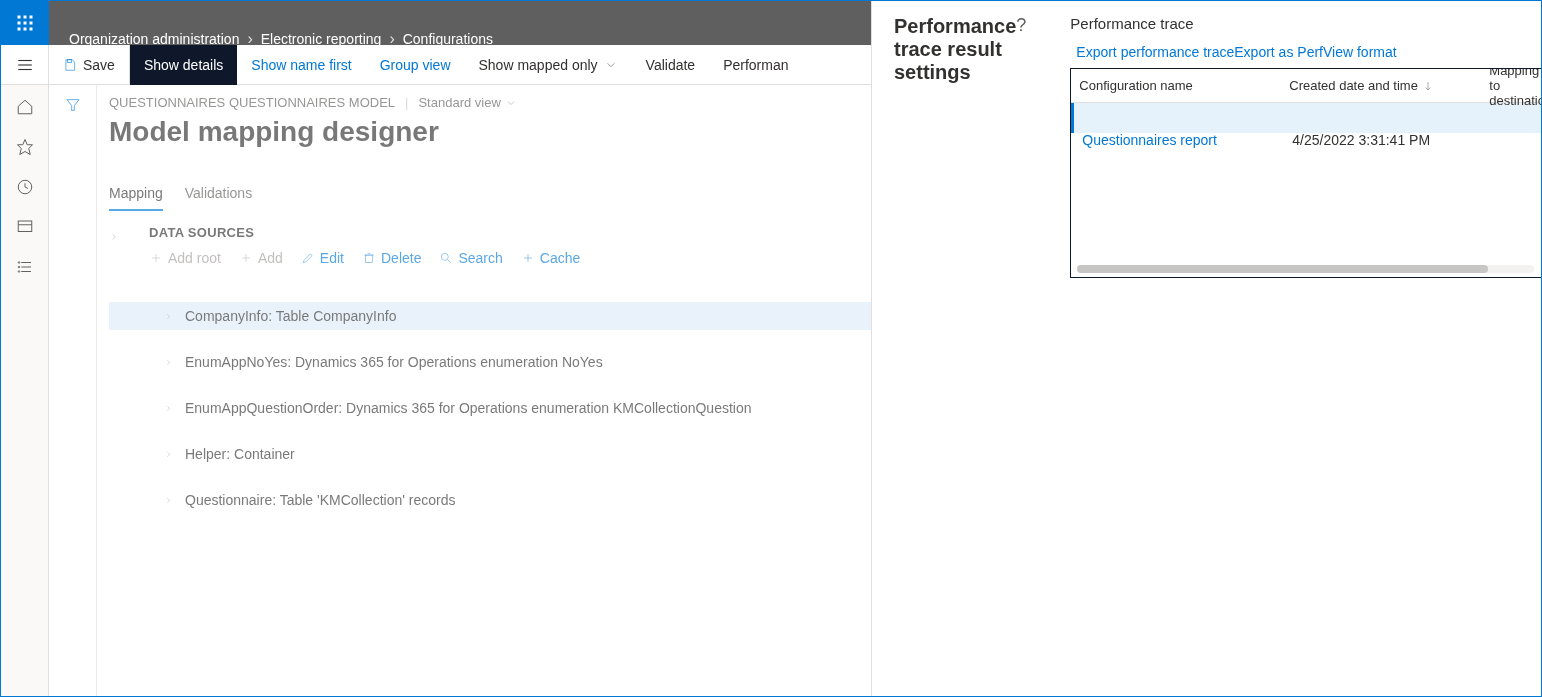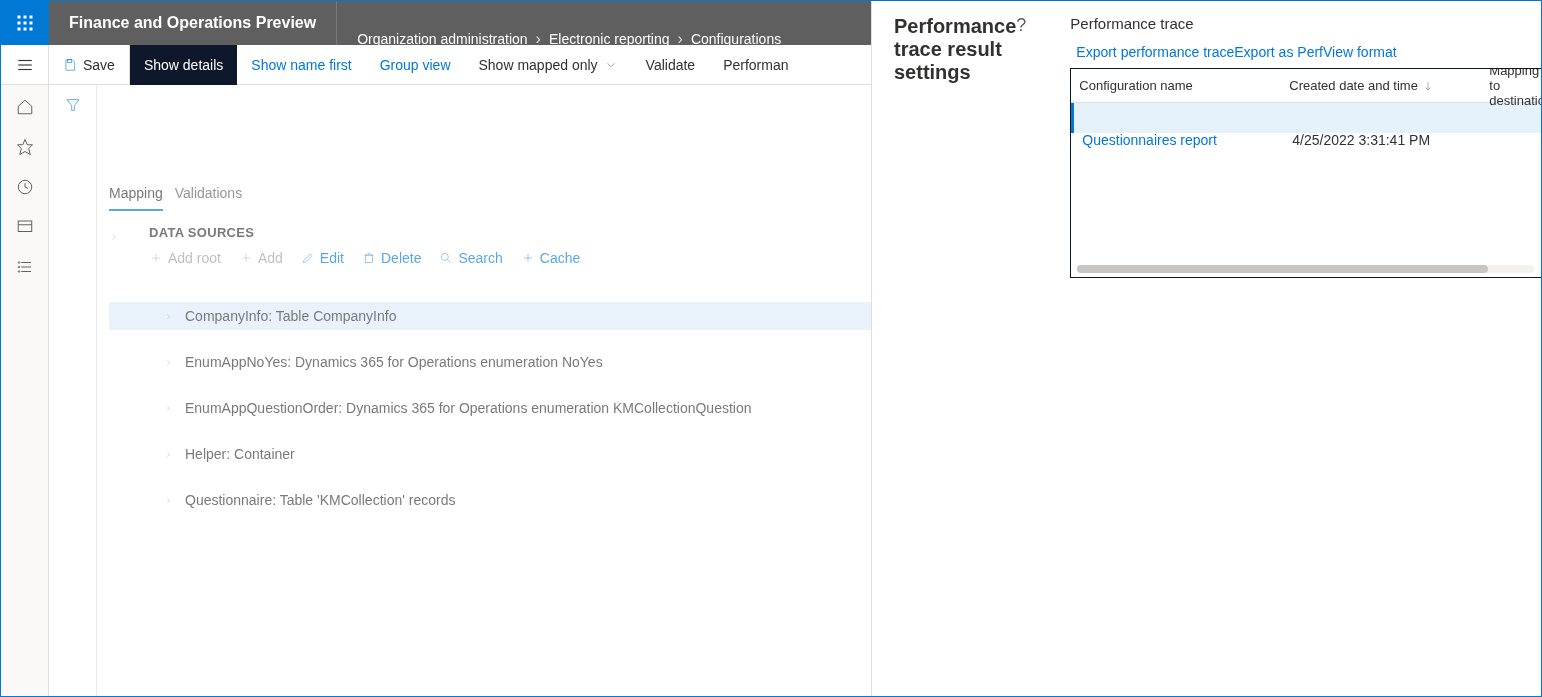--- a/index.html
+++ b/index.html
@@ -34,21 +34,21 @@
 
 .main { position: absolute; top: 84px; left: 48px; right: 0; bottom: 0; overflow: hidden; }
 .main::before { content:""; position:absolute; left:0; right:0; top:0; bottom:0; background: rgba(255,255,255,0.35); pointer-events:none; z-index: 5; }
 .filter-col { position: absolute; top: 0; bottom: 0; left: 0; width: 48px; border-right: 1px solid #e1dfdd; display: flex; justify-content: center; padding-top: 12px; }
 .filter-col svg { width: 16px; height: 16px; stroke: #0078d4; fill: none; stroke-width: 1.4; }
 .page-head { position: absolute; left: 60px; top: 10px; }
 .page-meta { color: #605e5c; font-size: 13px; display: flex; align-items: center; gap: 10px; }
 .page-meta .pipe { color: #c8c6c4; }
 .page-meta .standard { display: flex; align-items: center; gap: 4px; cursor: pointer; }
 .page-title { font-size: 28px; font-weight: 600; margin-top: 6px; }
-.tabs { position: absolute; left: 60px; top: 100px; display: flex; gap: 12px; border-bottom: 1px solid transparent; }
+.tabs { position: absolute; left: 60px; top: 100px; display: flex; gap: 22px; border-bottom: 1px solid transparent; }
 .tab { padding-bottom: 8px; cursor: pointer; color: #605e5c; }
 .tab.active { border-bottom: 2px solid #0078d4; color: #323130; }
 
 .tree-section { position: absolute; left: 60px; top: 140px; right: 0; }
 .expand-col { position: absolute; left: 0; top: 4px; }
 .expand-col svg { width: 10px; height: 10px; stroke: #605e5c; fill: none; }
 .ds-header { font-size: 13px; font-weight: 600; color: #323130; letter-spacing: 0.3px; margin-left: 40px; }
 .ds-actions { margin-left: 40px; margin-top: 10px; display: flex; gap: 18px; align-items: center; }
 .ds-action { display: flex; align-items: center; gap: 5px; cursor: pointer; color: #0078d4; }
 .ds-action.disabled { color: #a19f9d; cursor: default; }
@@ -96,21 +96,20 @@
         <rect x="10" y="2" width="4" height="4"></rect>
         <rect x="18" y="2" width="4" height="4"></rect>
         <rect x="2" y="10" width="4" height="4"></rect>
         <rect x="10" y="10" width="4" height="4"></rect>
         <rect x="18" y="10" width="4" height="4"></rect>
         <rect x="2" y="18" width="4" height="4"></rect>
         <rect x="10" y="18" width="4" height="4"></rect>
         <rect x="18" y="18" width="4" height="4"></rect>
       </svg>
   </div>
-  <div class="product">Finance and Operations Preview</div>
   <div class="breadcrumbs">
     <span class="crumb">Organization administration</span>
     <span class="sep">›</span>
     <span class="crumb">Electronic reporting</span>
     <span class="sep">›</span>
     <span class="crumb">Configurations</span>
   </div>
 </div>
 
 <div class="actionbar">
@@ -186,20 +185,33 @@
         <circle cx="4" cy="18" r="1"></circle>
       </svg>
     </div>
 </div>
 
 <div class="main">
   <div class="filter-col">
     <svg viewBox="0 0 24 24">
         <polygon points="3 4 21 4 14 13 14 20 10 20 10 13"></polygon>
       </svg>
+  </div>
+  <div class="page-head">
+    <div class="page-meta">
+      <span>QUESTIONNAIRES QUESTIONNAIRES MODEL</span>
+      <span class="pipe">|</span>
+      <span class="standard">
+        <span>Standard view</span>
+        <svg viewBox="0 0 24 24" width="12" height="12" style="stroke:#605e5c;fill:none;">
+            <polyline points="6 9 12 15 18 9"></polyline>
+          </svg>
+      </span>
+    </div>
+    <div class="page-title">Model mapping designer</div>
   </div>
   <div class="tabs">
     <div class="tab active">Mapping</div>
     <div class="tab">Validations</div>
   </div>
 
   <div class="tree-section">
     <div class="expand-col">
       <svg viewBox="0 0 24 24">
           <polyline points="9 6 15 12 9 18"></polyline>

